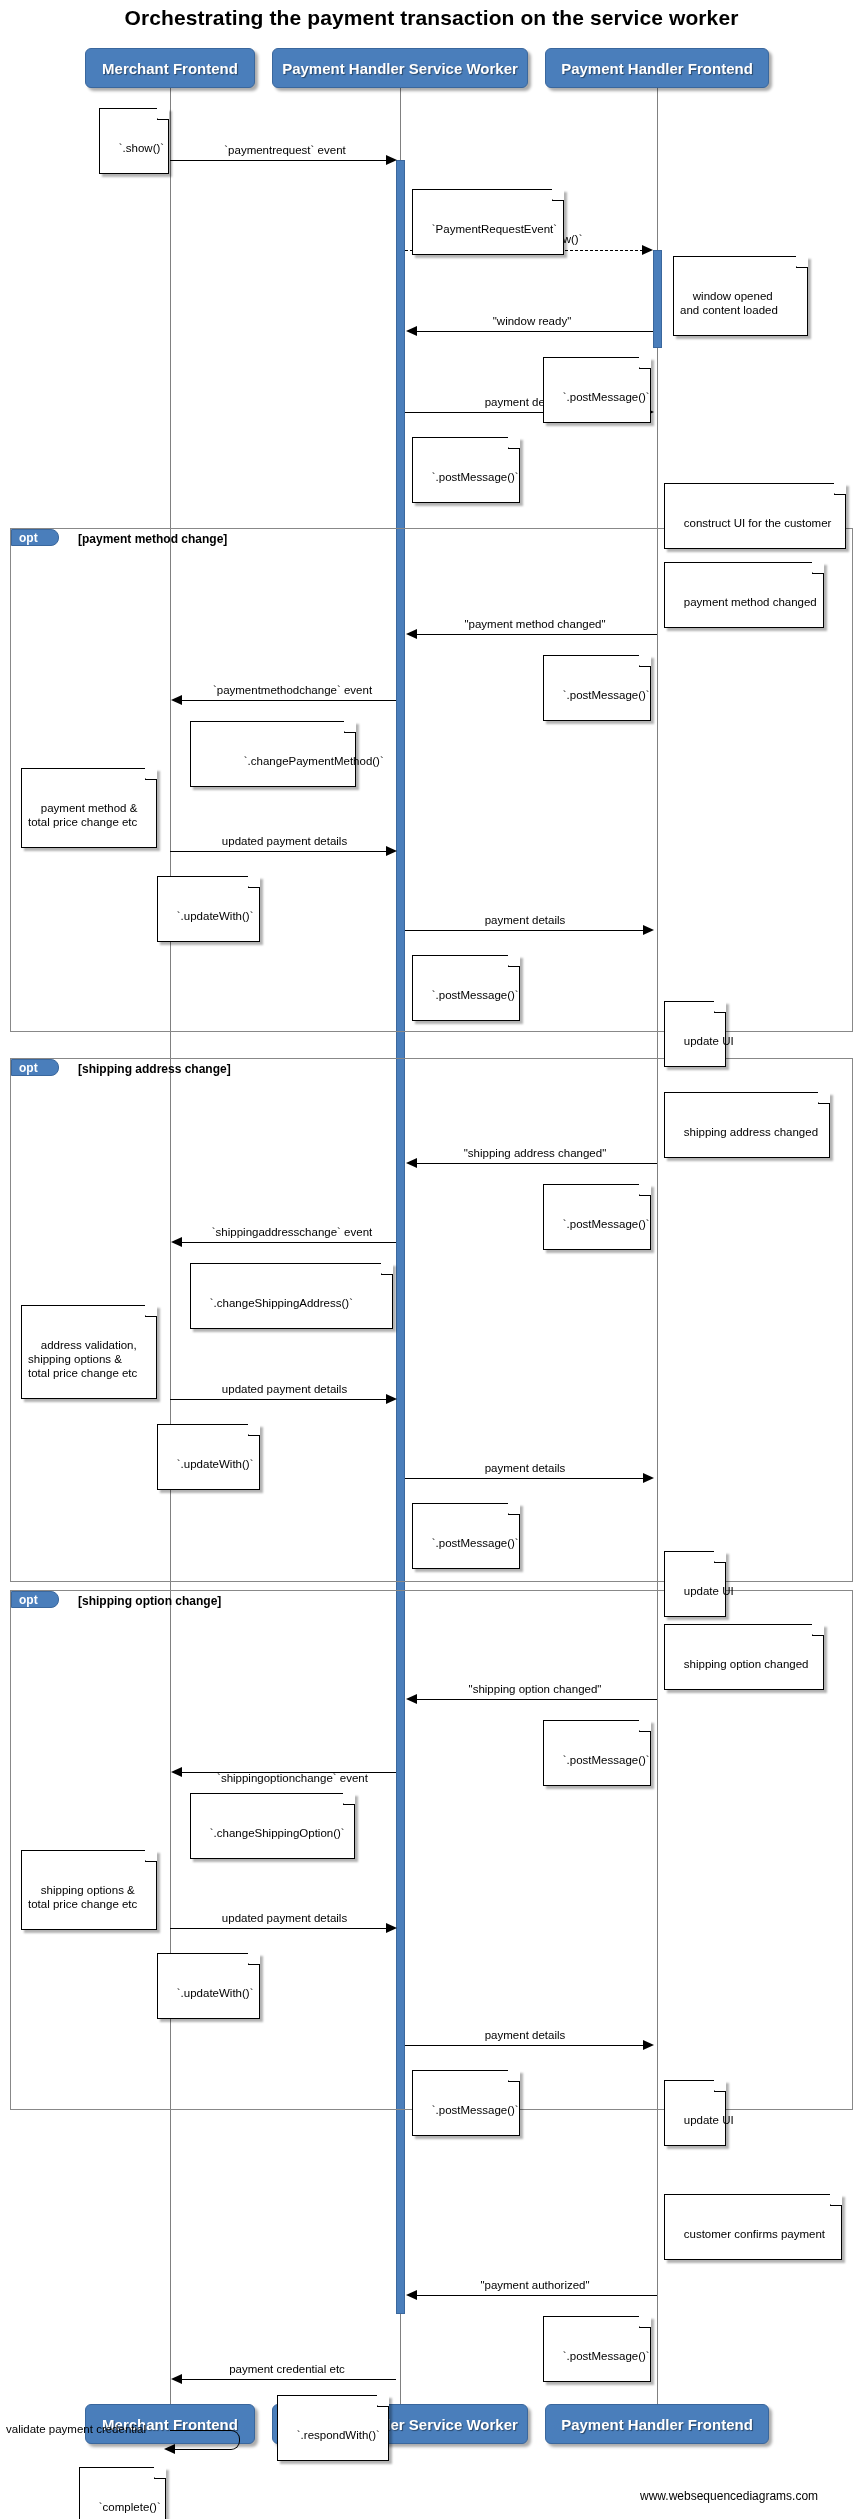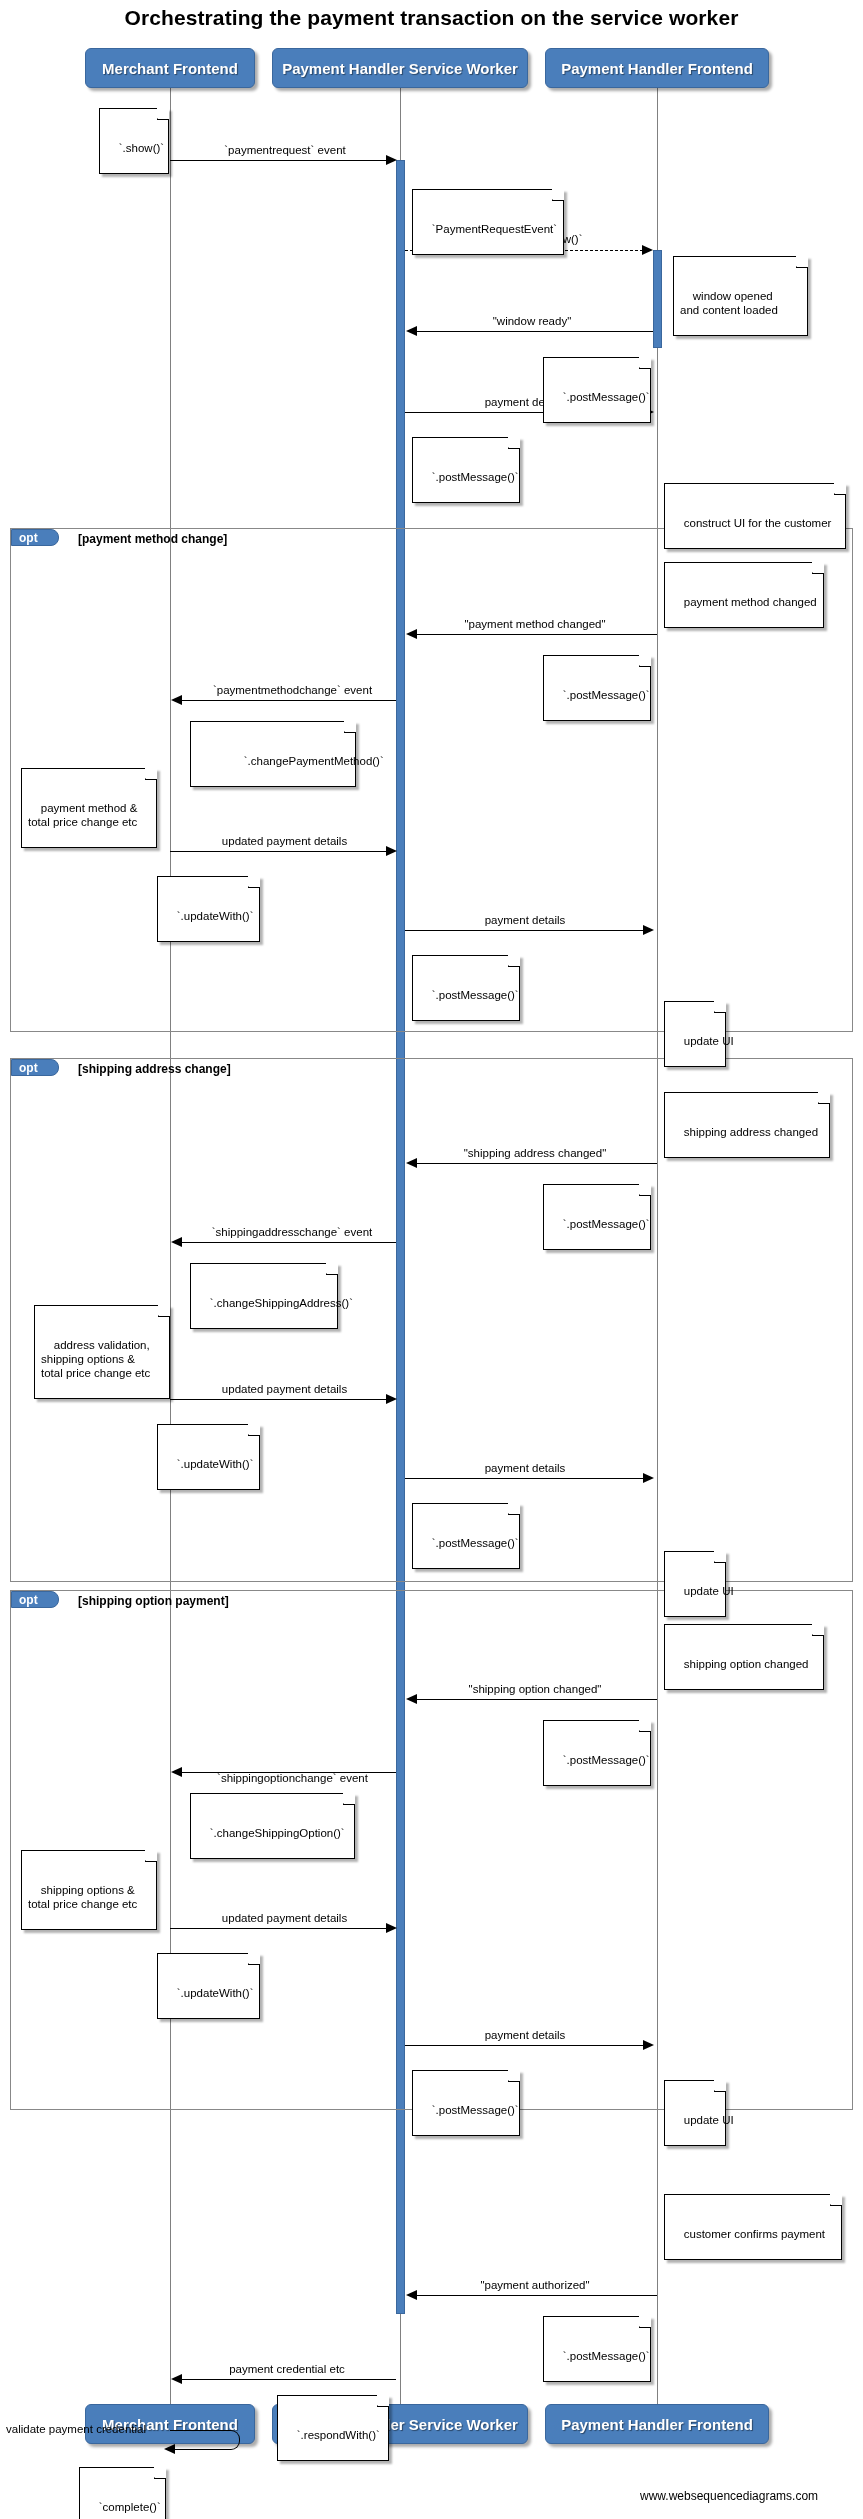--- a/index.html
+++ b/index.html
@@ -116,21 +116,21 @@
   <div class="fragment" style="left:10px;top:1058px;width:843px;height:524px;"></div>
   <div class="fragment-tab" style="left: 11px; top: 1059px;">
     <span>opt</span>
   </div>
   <div class="fragment-label" style="left:78px;top:1062px;">[shipping address change]</div>
 
   <div class="fragment" style="left:10px;top:1590px;width:843px;height:520px;"></div>
   <div class="fragment-tab" style="left: 11px; top: 1591px;">
     <span>opt</span>
   </div>
-  <div class="fragment-label" style="left:78px;top:1594px;">[shipping option payment]</div>
+  <div class="fragment-label" style="left:78px;top:1594px;">[shipping option change]</div>
 
   <div class="msg-line" style="left:170px;top:160px;width:221px;"></div>
   <div class="arrow-r" style="left:386px;top:155px;"></div>
   <div class="msg-label" style="left:200px;top:144px;width:170px;">`paymentrequest` event</div>
 
   <div class="msg-line dashed" style="left:405px;top:250px;width:243px;"></div>
   <div class="arrow-r" style="left:642px;top:245px;"></div>
   <div class="msg-label" style="left:440px;top:233px;width:200px;">`.openWindow()`</div>
 
   <div class="msg-line" style="left:413px;top:331px;width:240px;"></div>
@@ -271,26 +271,26 @@
   <div class="note" style="left:664px;top:1092px;width:166px;">
     <span class="fold"></span>
     <span>shipping address changed</span>
   </div>
 
   <div class="note" style="left:543px;top:1184px;width:108px;">
     <span class="fold"></span>
     <span>`.postMessage()`</span>
   </div>
 
-  <div class="note" style="left:190px;top:1263px;width:148px;">
+  <div class="note" style="left:190px;top:1263px;width:203px;">
     <span class="fold"></span>
     <span>`.changeShippingAddress()`</span>
   </div>
 
-  <div class="note" style="left:21px;top:1305px;width:136px;margin-left:13px;">
+  <div class="note" style="left:21px;top:1305px;width:136px;">
     <span class="fold"></span>
     <span>address validation,
 shipping options &amp;
 total price change etc</span>
   </div>
 
   <div class="note" style="left:157px;top:1424px;width:103px;">
     <span class="fold"></span>
     <span>`.updateWith()`</span>
   </div>

